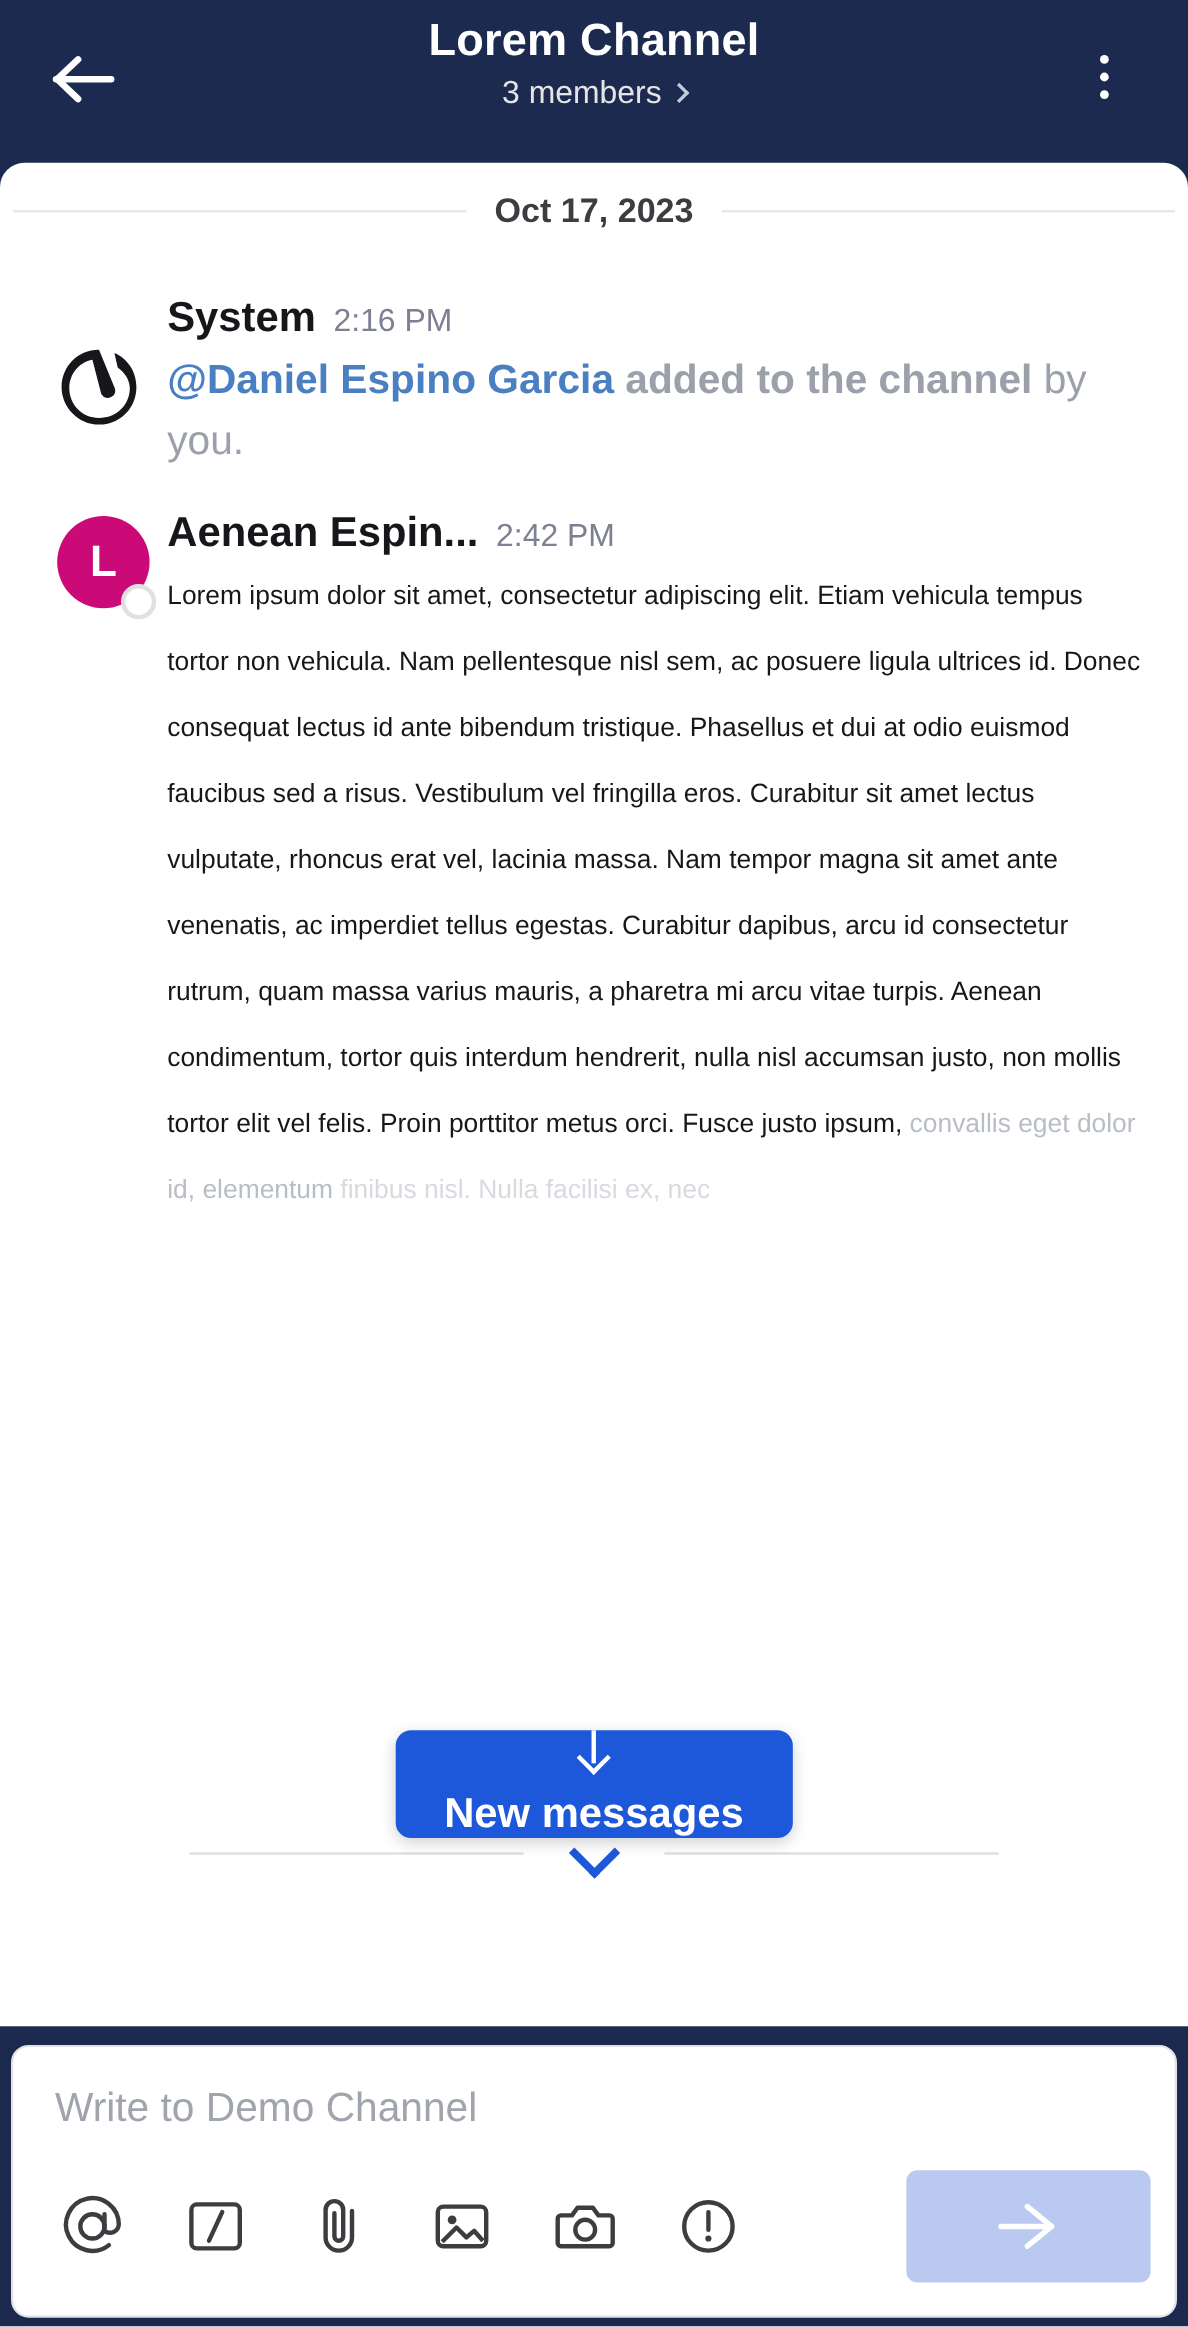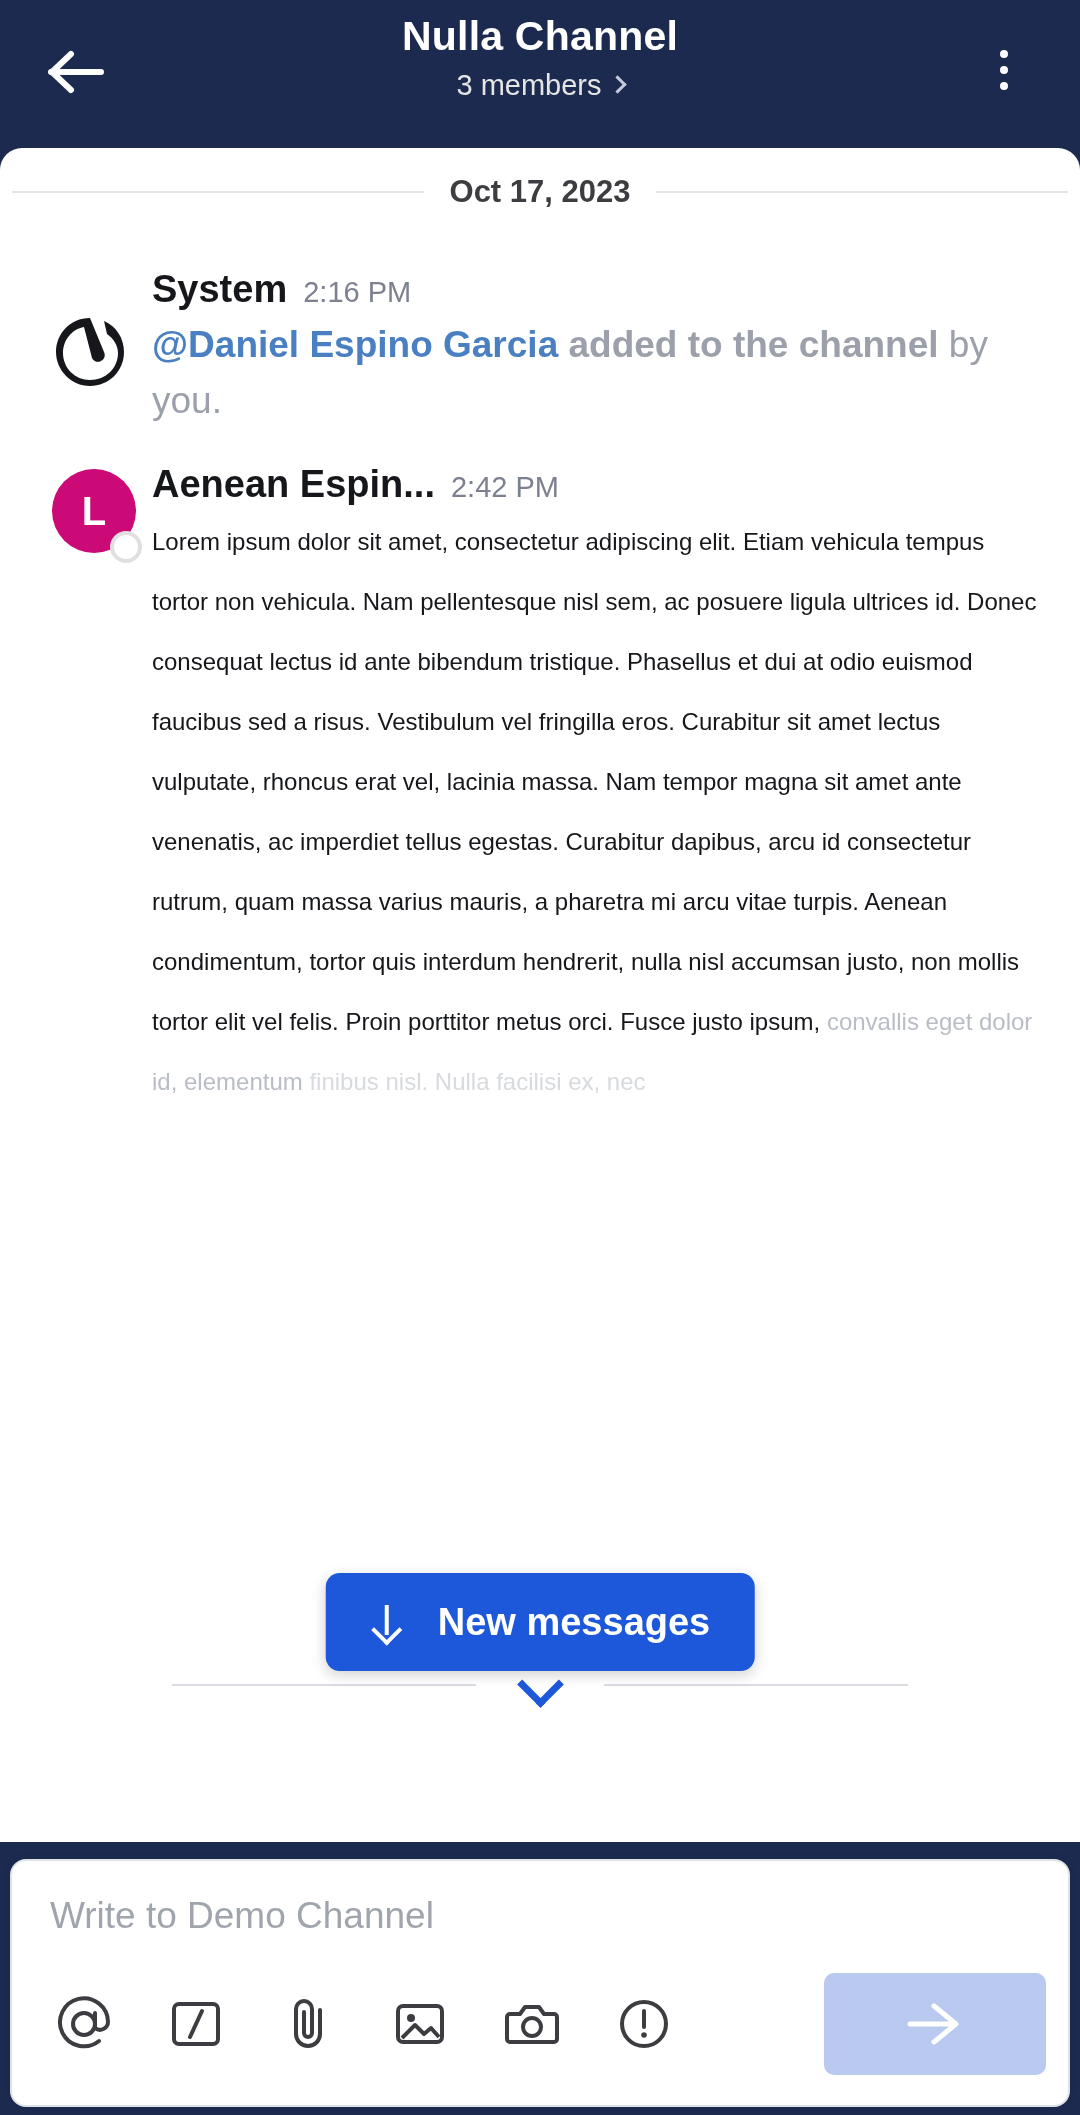--- a/index.html
+++ b/index.html
@@ -228,20 +228,21 @@
     border-radius: 14px;
     background: #1c58d9;
     color: #ffffff;
     font-size: 38px;
     font-weight: bold;
     display: flex;
     align-items: center;
     gap: 34px;
     box-shadow: 0 4px 14px rgba(0,0,0,0.18);
     z-index: 6;
+    flex-direction: column;
   }
   .arrow-down {
     width: 34px;
     height: 34px;
     position: relative;
   }
   .arrow-down::before {
     content: "";
     position: absolute;
     left: 15px; top: 0;
@@ -341,21 +342,21 @@
 <div id="app">
 
   <div class="header">
     <div class="back-btn">
       <svg width="58" height="46" viewBox="0 0 58 46">
         <path d="M4 23 H54" stroke="#ffffff" stroke-width="6" stroke-linecap="round" fill="none"></path>
         <path d="M24 5 L5 23 L24 41" stroke="#ffffff" stroke-width="6" stroke-linecap="round" stroke-linejoin="round" fill="none"></path>
       </svg>
     </div>
     <div class="header-center">
-      <div class="channel-title">Nulla Channel</div>
+      <div class="channel-title">Lorem Channel</div>
       <div class="channel-sub">
         <span>3 members</span>
         <span class="chev-right"></span>
       </div>
     </div>
     <div class="kebab-btn">
       <span></span>
       <span></span>
       <span></span>
     </div>

